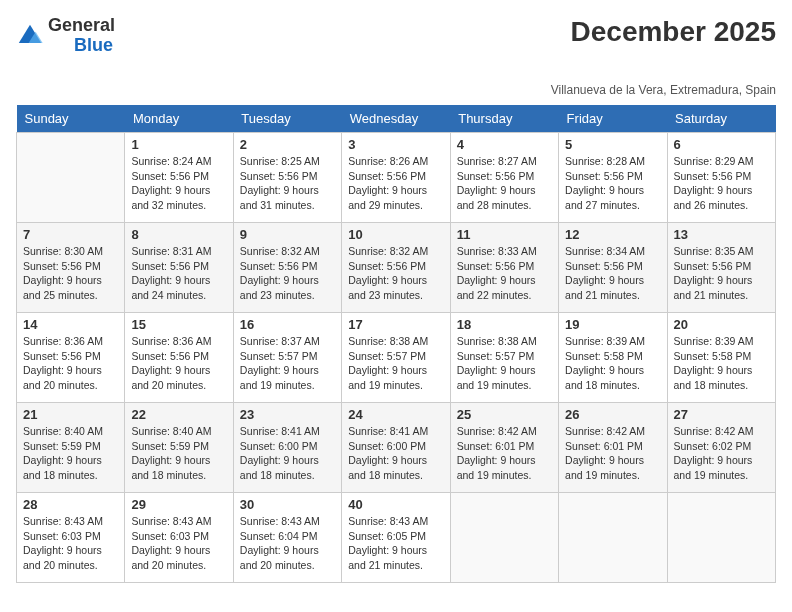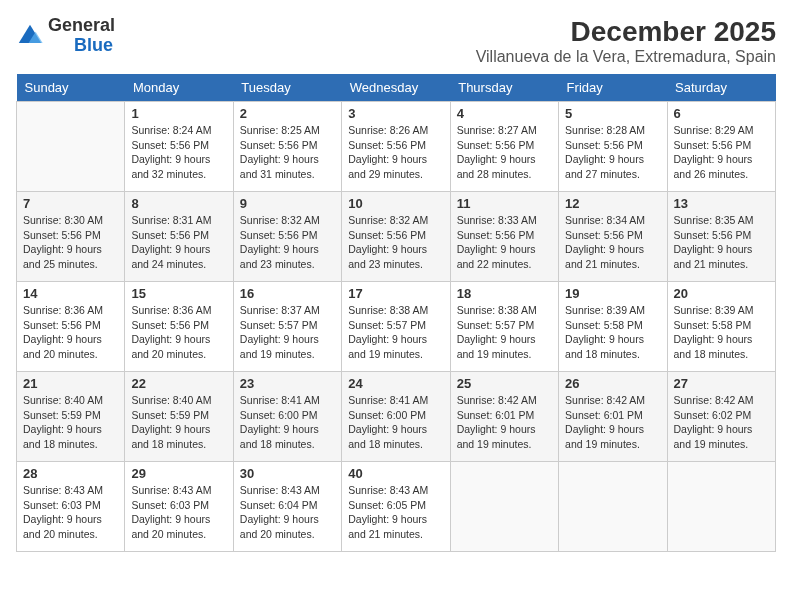--- a/index.html
+++ b/index.html
@@ -38,22 +38,23 @@
     }
     .title-area {
       text-align: right;
     }
     .month-title {
       font-size: 28px;
       font-weight: bold;
       color: #333;
     }
     .location-title {
-      font-size: 16px;
+      font-size: 12px;
       color: #555;
+      margin-top: 35px;
     }
     .calendar-table {
       width: 100%;
       border-collapse: collapse;
       font-size: 11px;
     }
     .calendar-table thead tr th {
       background-color: #2e6db4;
       color: #fff;
       text-align: left;

